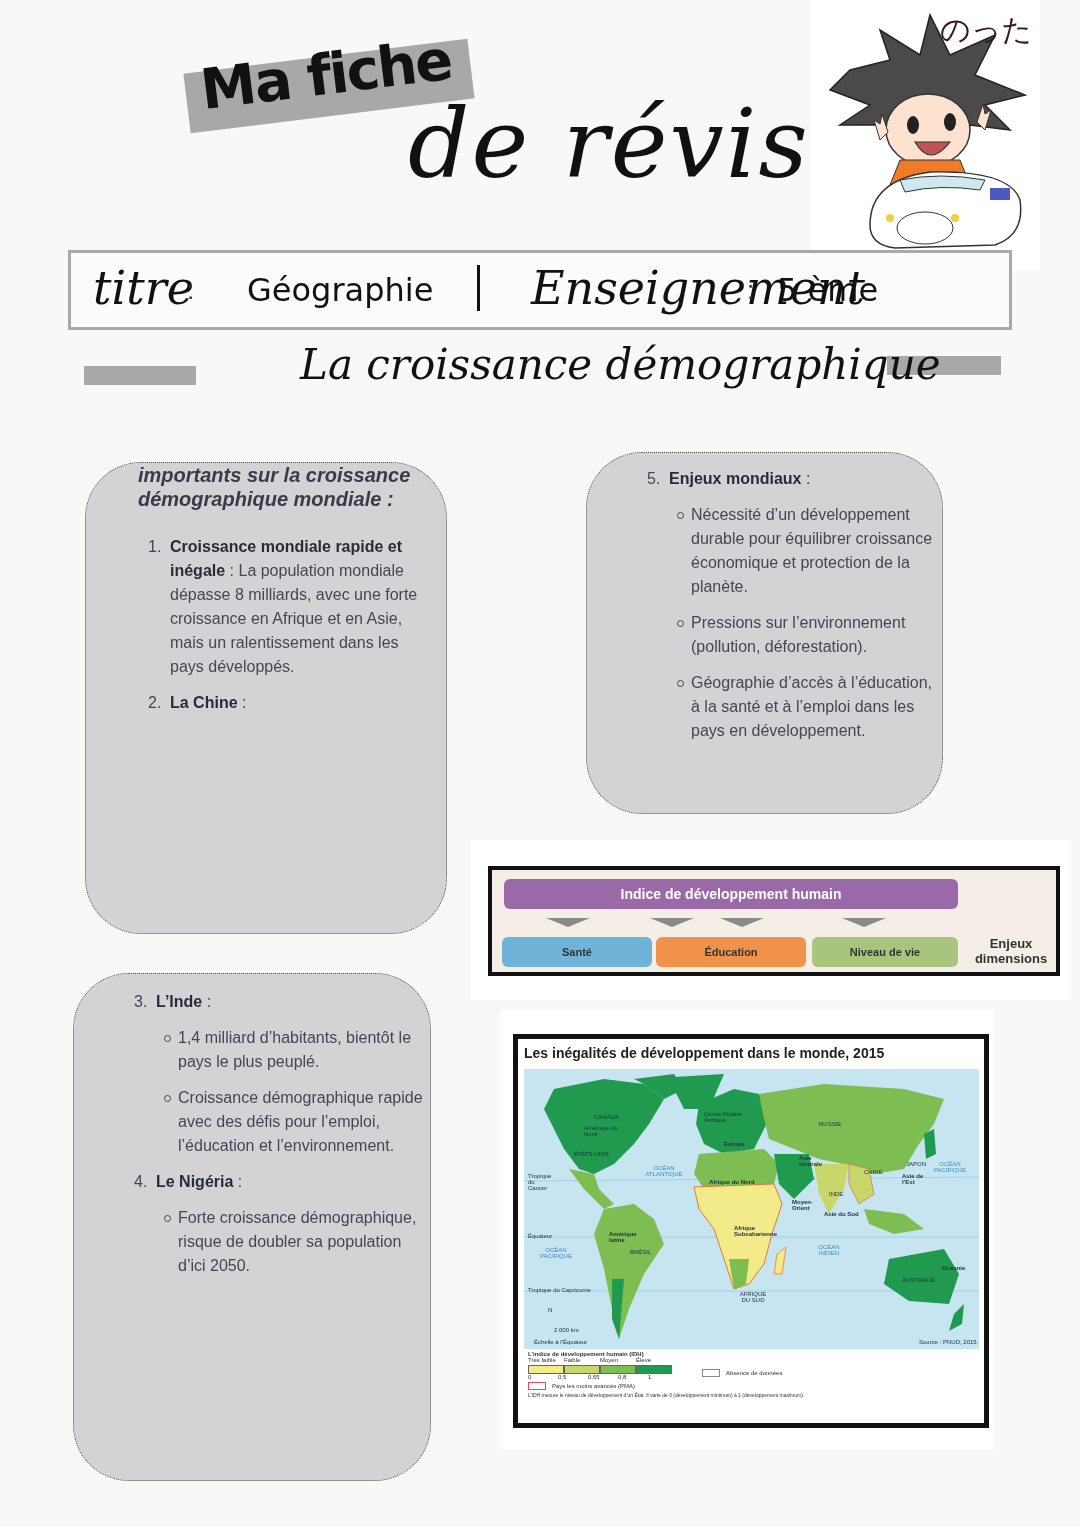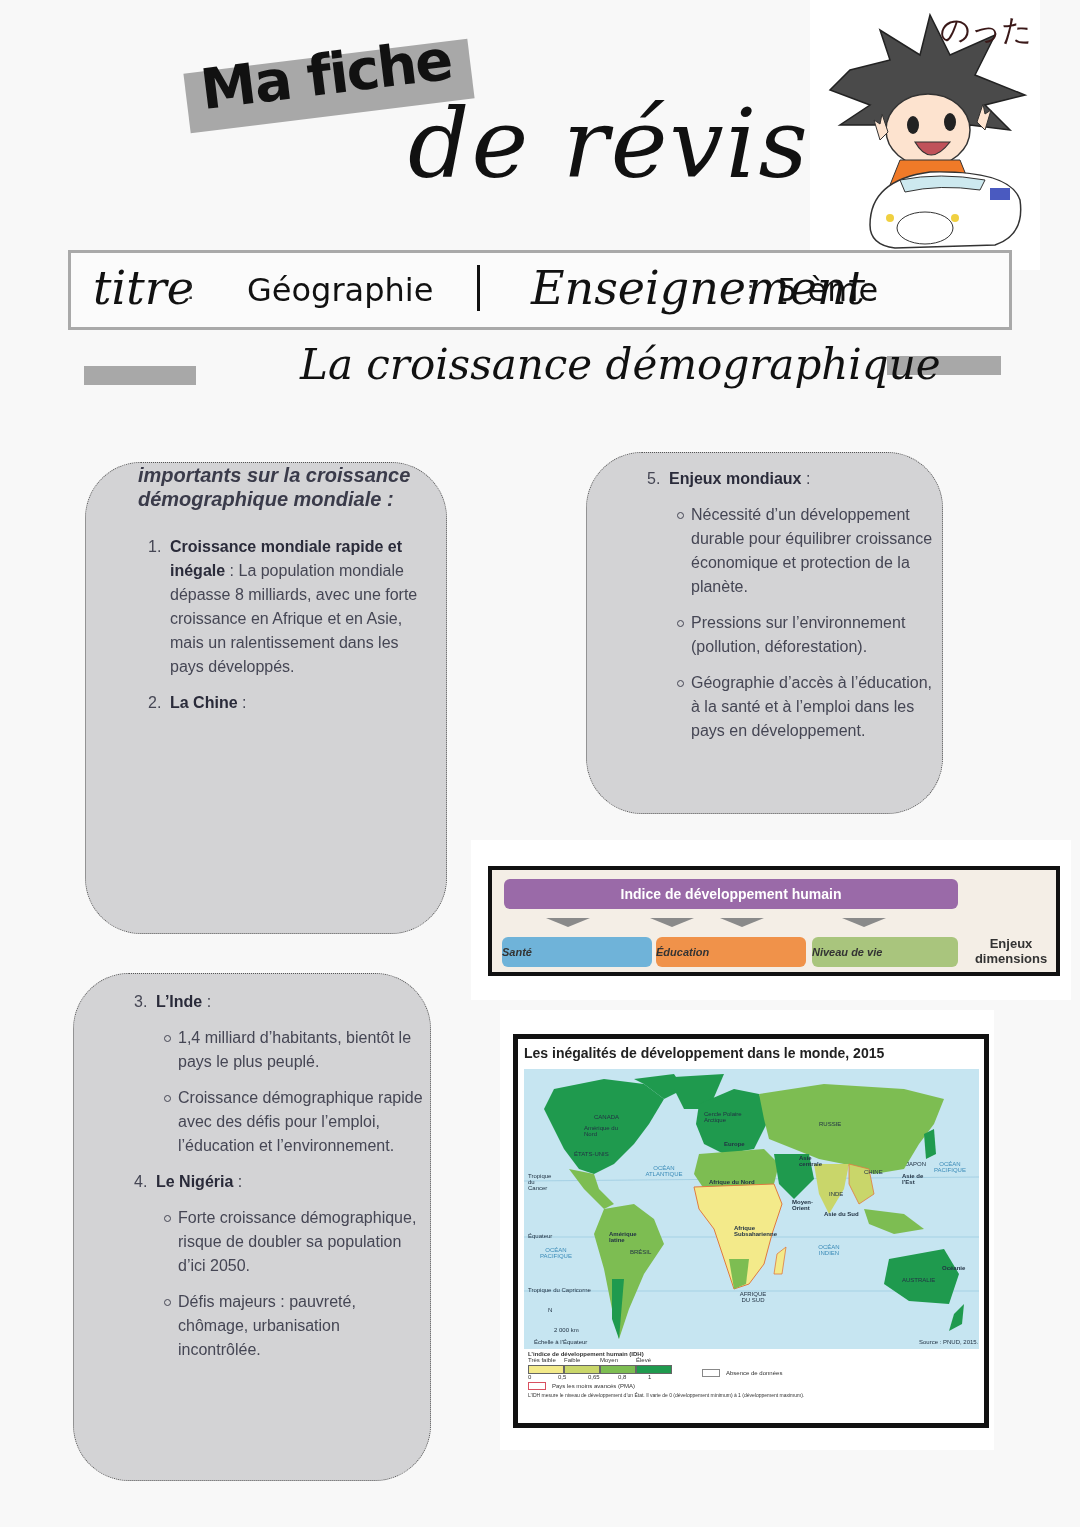--- a/index.html
+++ b/index.html
@@ -37,21 +37,21 @@
   .num-item .num { position: absolute; left: 0; top: 0; }
   .bullets { margin-top: 12px; padding-left: 20px; }
   .bullet { position: relative; padding-left: 14px; margin-bottom: 12px; }
   .bullet::before { content: ""; position: absolute; left: 0; top: 9px; width: 5px; height: 5px; border: 1.5px solid #454654; border-radius: 50%; }
 
   
   .idh-wrap { left: 471px; top: 840px; width: 600px; height: 160px; background: #fff; }
   .idh-frame { left: 488px; top: 866px; width: 572px; height: 110px; border: 4px solid #111; background: #f4eee6; }
   .idh-main { position: absolute; left: 12px; top: 9px; width: 454px; height: 30px; background: #9a6aa8; border-radius: 6px; color: #fff; font-weight: bold; font-size: 14px; text-align: center; line-height: 30px; }
   .idh-arrow { position: absolute; top: 48px; width: 0; height: 0; border-left: 22px solid transparent; border-right: 22px solid transparent; border-top: 9px solid #8a8a8a; }
-  .idh-box { position: absolute; top: 67px; height: 30px; border-radius: 6px; font-size: 11px; font-weight: bold; line-height: 30px; color: #333; font-style: italic; }
+  .idh-box { position: absolute; top: 67px; height: 30px; border-radius: 6px; font-size: 11px; font-weight: bold; text-align: center; line-height: 30px; color: #333; }
   .idh-dims { position: absolute; left: 474px; top: 66px; width: 90px; font-size: 13px; font-weight: bold; text-align: center; line-height: 15px; color: #333; }
 
   
   .map-wrap { left: 500px; top: 1010px; width: 494px; height: 440px; background: #fff; }
   .map-frame { left: 513px; top: 1034px; width: 476px; height: 394px; border: 5px solid #111; background: #fff; }
   .map-title { position: absolute; left: 6px; top: 6px; font-size: 14px; font-weight: bold; color: #222; }
   .map-area { position: absolute; left: 6px; top: 30px; width: 455px; height: 280px; background: #c6e5f1; overflow: hidden; }
   .legend { position: absolute; left: 10px; top: 312px; width: 440px; font-size: 6px; color: #333; }
   .leg-title { font-weight: bold; font-size: 6px; }
   .leg-row { display: flex; margin-top: 2px; }
@@ -142,21 +142,20 @@
       <div class="bullets" style="padding-left:8px;">
         <div class="bullet">1,4 milliard d’habitants, bientôt le pays le plus peuplé.</div>
         <div class="bullet">Croissance démographique rapide avec des défis pour l’emploi, l’éducation et l’environnement.</div>
       </div>
     </div>
     <div class="num-item" style="margin-top:0;">
       <span class="num">4.</span>
       <b>Le Nigéria</b><span> :</span>
       <div class="bullets" style="padding-left:8px;">
         <div class="bullet">Forte croissance démographique, risque de doubler sa population d’ici 2050.</div>
-        <div class="bullet">Défis majeurs : pauvreté, chômage, urbanisation incontrôlée.</div>
       </div>
     </div>
   </div>
 </div>
 
 <div class="abs idh-wrap"></div>
 <div class="abs idh-frame">
   <div class="idh-main">Indice de développement humain</div>
   <div class="idh-arrow" style="left:54px;"></div>
   <div class="idh-arrow" style="left:158px;"></div>

